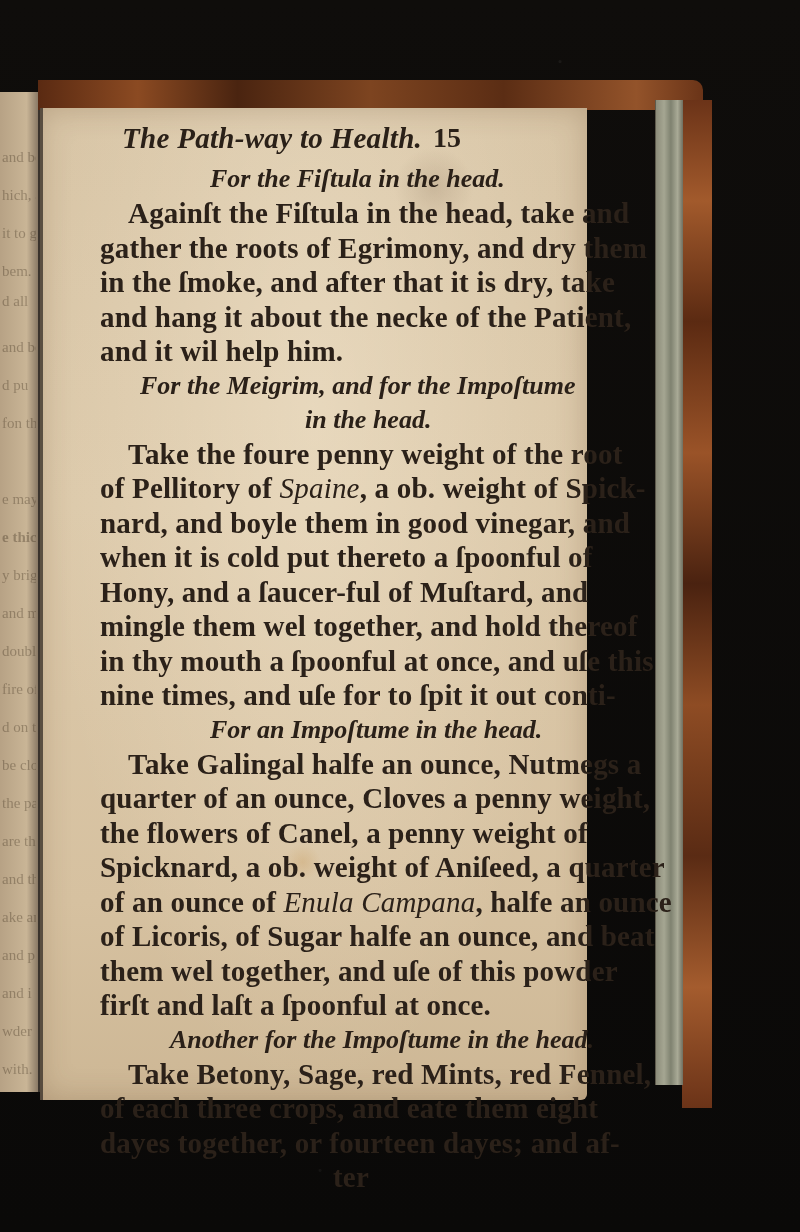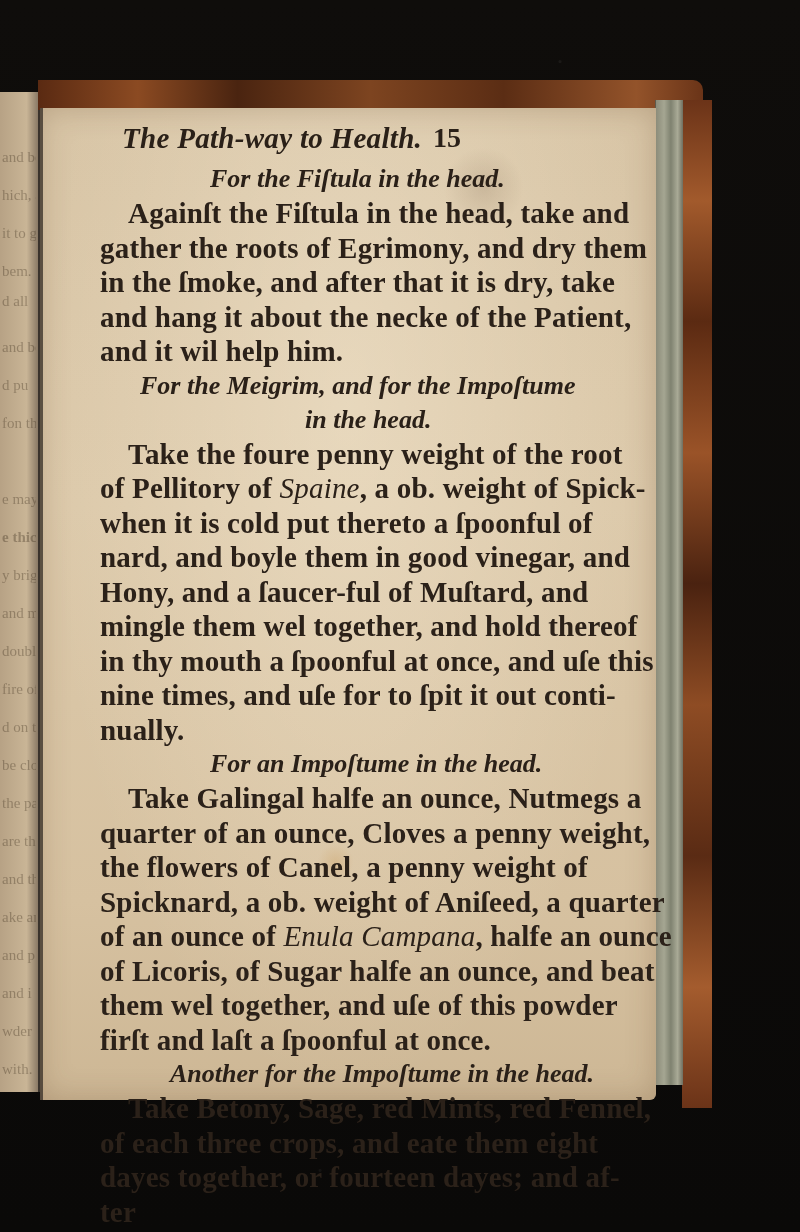--- a/index.html
+++ b/index.html
@@ -39,21 +39,21 @@
       background: linear-gradient(180deg, #6b3318 0%, #a25a2c 10%, #5b2a12 22%, #9a5328 35%, #4a2210 48%, #8e4c24 60%, #5a2b14 75%, #a45c2e 88%, #6b3318 100%);
     }
     
     .page-block {
       position: absolute; left: 655px; top: 100px; width: 27px; height: 985px;
       background: linear-gradient(90deg, #8c8c7a 0%, #a5a692 30%, #7f8270 55%, #a9aa96 80%, #6f6f60 100%);
       border-left: 1px solid #5e5a4c;
     }
     
     .page {
-      position: absolute; left: 40px; top: 108px; width: 616px; height: 992px;
+      position: absolute; left: 40px; top: 108px; width: 547px; height: 992px;
       background:
         radial-gradient(ellipse at 50% 30%, rgba(255,245,225,0.35), transparent 70%),
         radial-gradient(circle at 72% 8%, rgba(120,95,70,0.25) 0, transparent 40px),
         radial-gradient(circle at 48% 76%, rgba(190,130,50,0.25) 0, transparent 18px),
         linear-gradient(180deg, #d8c5a6 0%, #dcc9aa 40%, #d6c1a0 80%, #cdb795 100%);
       border-radius: 0 0 6px 0;
       box-shadow: inset 0 0 30px rgba(90,60,30,0.25);
     }
     .gutter-line {
       position: absolute; left: 0; top: 0; width: 3px; height: 100%;
@@ -76,21 +76,21 @@
     }
     .heading {
       font-style: italic; font-weight: bold; font-size: 26px;
       line-height: 34px; white-space: nowrap;
     }
     .line {
       font-size: 29px; line-height: 34.5px; white-space: nowrap;
       letter-spacing: 0.2px; font-weight: bold; color: #2b2119;
     }
     .line.indent { padding-left: 28px; }
-    .line.right { text-align: left; padding-right: 28px; }
+    .line.right { text-align: center; padding-right: 28px; }
     .ital { font-style: italic; font-weight: normal; }
   </style>
 </head>
 <body>
 
 <div class="bg-noise"></div>
 
 <div class="left-page" id="left-page">
     <div class="ghost" style="top: 50px;">and be</div>
     <div class="ghost" style="top: 88px;">hich, a</div>
@@ -137,27 +137,26 @@
           <div class="line"><span>gather the roots of Egrimony, and dry them</span></div>
           <div class="line"><span>in the ſmoke, and after that it is dry, take</span></div>
           <div class="line"><span>and hang it about the necke of the Patient,</span></div>
           <div class="line"><span>and it wil help him.</span></div>
         </div>
         <div>
           <div class="heading" style="padding-left: 40px;">For the Meigrim, and for the Impoſtume</div>
           <div class="heading" style="padding-left: 205px;">in the head.</div>
           <div class="line indent"><span>Take the foure penny weight of the root</span></div>
           <div class="line"><span>of Pellitory of </span><span class="ital">Spaine</span><span>, a ob. weight of Spick-</span></div>
+          <div class="line"><span>nard, and boyle them in good vinegar, and</span></div>
           <div class="line"><span>when it is cold put thereto a ſpoonful of</span></div>
-          <div class="line"><span>nard, and boyle them in good vinegar, and</span></div>
           <div class="line"><span>Hony, and a ſaucer-ful of Muſtard, and</span></div>
           <div class="line"><span>mingle them wel together, and hold thereof</span></div>
           <div class="line"><span>in thy mouth a ſpoonful at once, and uſe this</span></div>
           <div class="line"><span>nine times, and uſe for to ſpit it out conti-</span></div>
-          <div class="line"><span>nually.</span></div>
         </div>
         <div>
           <div class="heading" style="padding-left: 110px;">For an Impoſtume in the head.</div>
           <div class="line indent"><span>Take Galingal halfe an ounce, Nutmegs a</span></div>
           <div class="line"><span>quarter of an ounce, Cloves a penny weight,</span></div>
           <div class="line"><span>the flowers of Canel, a penny weight of</span></div>
           <div class="line"><span>Spicknard, a ob. weight of Aniſeed, a quarter</span></div>
           <div class="line"><span>of an ounce of </span><span class="ital">Enula Campana</span><span>, halfe an ounce</span></div>
           <div class="line"><span>of Licoris, of Sugar halfe an ounce, and beat</span></div>
           <div class="line"><span>them wel together, and uſe of this powder</span></div>

